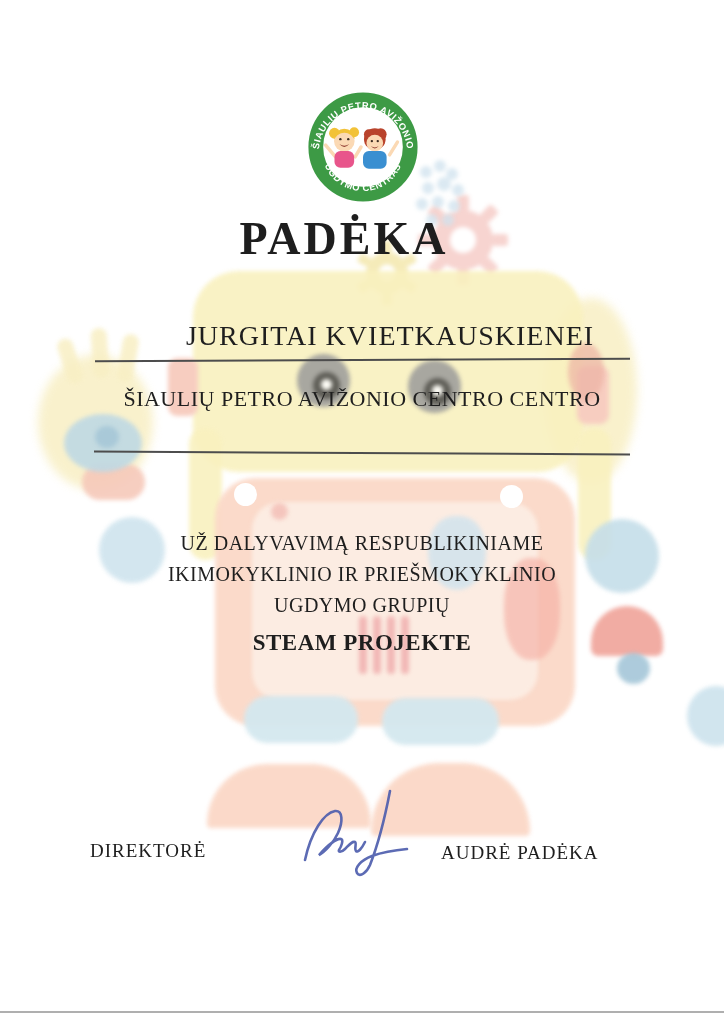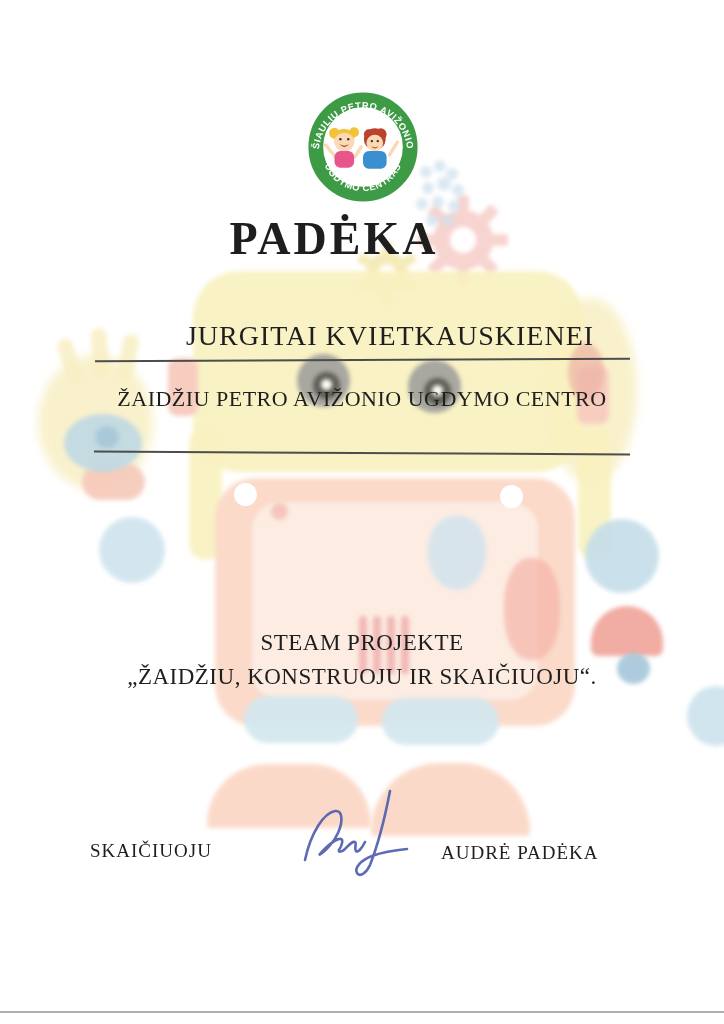--- a/index.html
+++ b/index.html
@@ -52,28 +52,28 @@
   .yellow-blob-right{left:545px;top:298px;width:92px;height:185px;background:#f8efc4;border-radius:50%;opacity:.85;}
   .pink-circ-right{left:568px;top:343px;width:36px;height:58px;background:#edb3a4;border-radius:50%;opacity:.7;}
   .blue-circ-r1{left:585px;top:519px;width:74px;height:74px;background:#c5dee9;border-radius:50%;opacity:.9;}
   .red-half-right{left:591px;top:606px;width:72px;height:50px;background:#ef9e93;border-radius:40px 40px 8px 8px;opacity:.85;}
   .blue-dot-r{left:617px;top:653px;width:33px;height:31px;background:#9fc3d6;border-radius:50%;opacity:.85;}
   .blue-circ-r2{left:687px;top:686px;width:58px;height:60px;background:#cfe4ee;border-radius:50%;opacity:.95;}
   .scan-edge{left:0;top:1011px;width:724px;height:2px;background:#9b9b9b;opacity:.8;}
 
   
   .logo{left:302px;top:88px;width:122px;height:118px;}
-  .title{left:2px;top:212px;width:664px;text-align:center;font-size:46px;font-weight:bold;letter-spacing:3px;position:absolute;}
+  .title{left:12px;top:212px;width:664px;text-align:center;font-size:46px;font-weight:bold;letter-spacing:3px;position:absolute;}
   .rule{position:absolute;height:2px;background:#4d4d4d;}
   .rule-1{left:95px;top:359px;width:535px;transform:rotate(-0.25deg);}
   .rule-2{left:94px;top:452px;width:536px;transform:rotate(0.3deg);}
   .recipient{left:0;top:320px;width:724px;text-align:center;font-size:28px;letter-spacing:1px;position:absolute;margin-left:28px;}
   .org{left:0;top:381px;width:724px;text-align:center;font-size:22px;line-height:35px;letter-spacing:.5px;position:absolute;}
   .reason{left:0;top:528px;width:724px;text-align:center;font-size:20px;line-height:31px;letter-spacing:.5px;position:absolute;}
-  .project{left:0;top:626px;width:724px;text-align:center;font-size:23px;line-height:34px;font-weight:normal;letter-spacing:.5px;position:absolute;}
+  .project{left:0;top:626px;width:724px;text-align:center;font-size:23px;line-height:34px;font-weight:bold;letter-spacing:.5px;position:absolute;}
   .sig-role{left:90px;top:840px;font-size:19px;letter-spacing:1px;position:absolute;}
   .sig-name{left:441px;top:842px;font-size:19px;letter-spacing:1px;position:absolute;}
   .signature{left:293px;top:786px;width:132px;height:96px;position:absolute;}
   .place-date{left:0;top:893px;width:696px;text-align:center;font-size:19px;line-height:28px;position:absolute;}
 </style>
 </head>
 <body>
 
 <div class="page">
 
@@ -214,31 +214,35 @@
       <rect x="60" y="64" width="24" height="18" rx="6" fill="#3a8fd1"></rect>
     </g>
   </svg>
 
   <div class="title">PADĖKA</div>
 
   <div class="recipient">JURGITAI KVIETKAUSKIENEI</div>
   <div class="rule rule-1"></div>
 
   <div class="org">
-    <div>ŽAIDŽIU PETRO AVIŽONIO UGDYMO CENTRO</div>
+    <div>ŠIAULIŲ PETRO AVIŽONIO CENTRO CENTRO</div>
   </div>
   <div class="rule rule-2"></div>
 
+  <div class="reason">
+    <div>UŽ DALYVAVIMĄ RESPUBLIKINIAME</div>
+    <div>IKIMOKYKLINIO IR PRIEŠMOKYKLINIO</div>
+    <div>UGDYMO GRUPIŲ</div>
+  </div>
 
   <div class="project">
     <div>STEAM PROJEKTE</div>
-    <div>„ŽAIDŽIU, KONSTRUOJU IR SKAIČIUOJU“.</div>
-  </div>
-
-  <div class="sig-role">SKAIČIUOJU</div>
+  </div>
+
+  <div class="sig-role">DIREKTORĖ</div>
   <svg class="signature" viewBox="0 0 132 96">
     <g fill="none" stroke="#4f5fae" stroke-width="2.6" stroke-linecap="round" opacity="0.92">
       <path d="M 12 74 C 18 46 31 27 42 25 C 50 24 50 36 45 47 C 41 56 32 66 26 69 C 35 59 44 52 48 53 C 51 54 48 61 46 64 C 45 66 48 67 52 63 C 56 59 59 55 62 56 C 64 57 61 63 63 65 C 65 67 69 62 72 56"></path>
       <path d="M 97 5 C 93 26 86 56 77 79 C 74 86 67 92 64 87 C 61 82 68 74 79 70 C 90 66 103 64 114 63"></path>
     </g>
   </svg>
   <div class="sig-name">AUDRĖ PADĖKA</div>
 
 
 </div>

